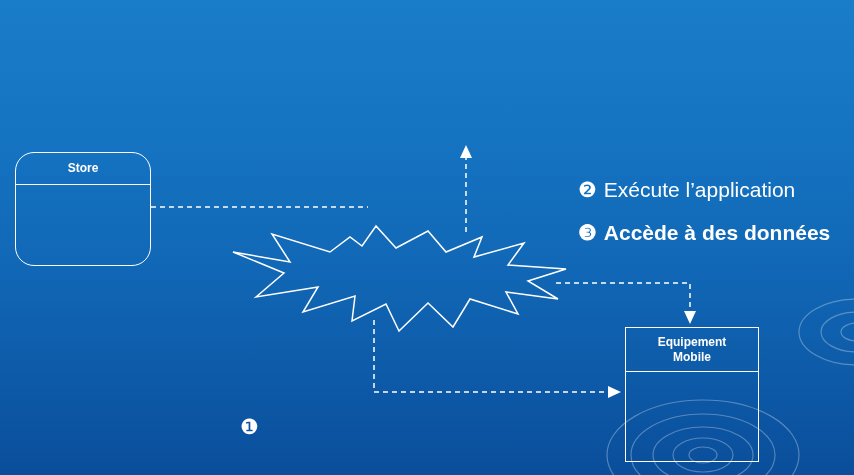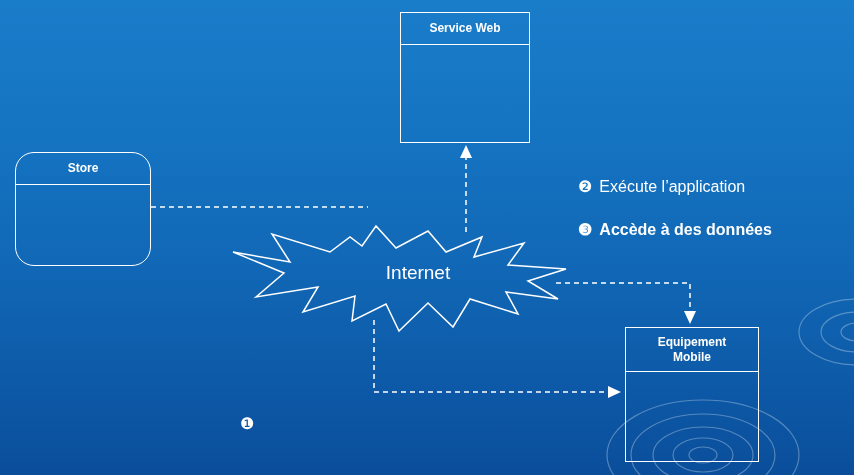--- a/index.html
+++ b/index.html
@@ -44,21 +44,21 @@
     left: 368px; top: 260px;
     width: 100px;
     text-align: center;
     color: #ffffff;
     font-size: 19px;
     line-height: 26px;
   }
   .annotation {
     position: absolute;
     color: #ffffff;
-    font-size: 16px;
+    font-size: 21px;
     line-height: 1.35;
     white-space: nowrap;
   }
   .annotation .marker { margin-right: 7px; }
   .a1 { left:240px; top:413px; display:flex; white-space:normal; }
   .a1 .txt { width:195px; }
   .a2 { left:578px; top:176px; }
   .a3 { left:578px; top:219px;font-weight:bold; }
 </style>
 </head>
@@ -101,31 +101,26 @@
       <path d="M 374,320 L 374,392 L 612,392" fill="none" stroke="#ffffff" stroke-width="1.5" stroke-dasharray="5 4"></path>
       <polygon points="621,392 608,386 608,398" fill="#ffffff"></polygon>
     </g>
   </svg>
 
   <div class="uml-box store">
     <div class="uml-title">Store</div>
     <div class="uml-body"></div>
   </div>
 
-  <div class="uml-box service-web">
-    <div class="uml-title">Service Web</div>
-    <div class="uml-body"></div>
-  </div>
 
   <div class="uml-box equipement">
     <div class="uml-title">Equipement Mobile</div>
     <div class="uml-body"></div>
   </div>
 
-  <div class="internet-label">Internet</div>
 
   <div class="annotation a2">
     <span class="marker">❷</span><span>Exécute l’application</span>
   </div>
 
   <div class="annotation a3">
     <span class="marker">❸</span><span>Accède à des données</span>
   </div>
 
   <div class="annotation a1">

